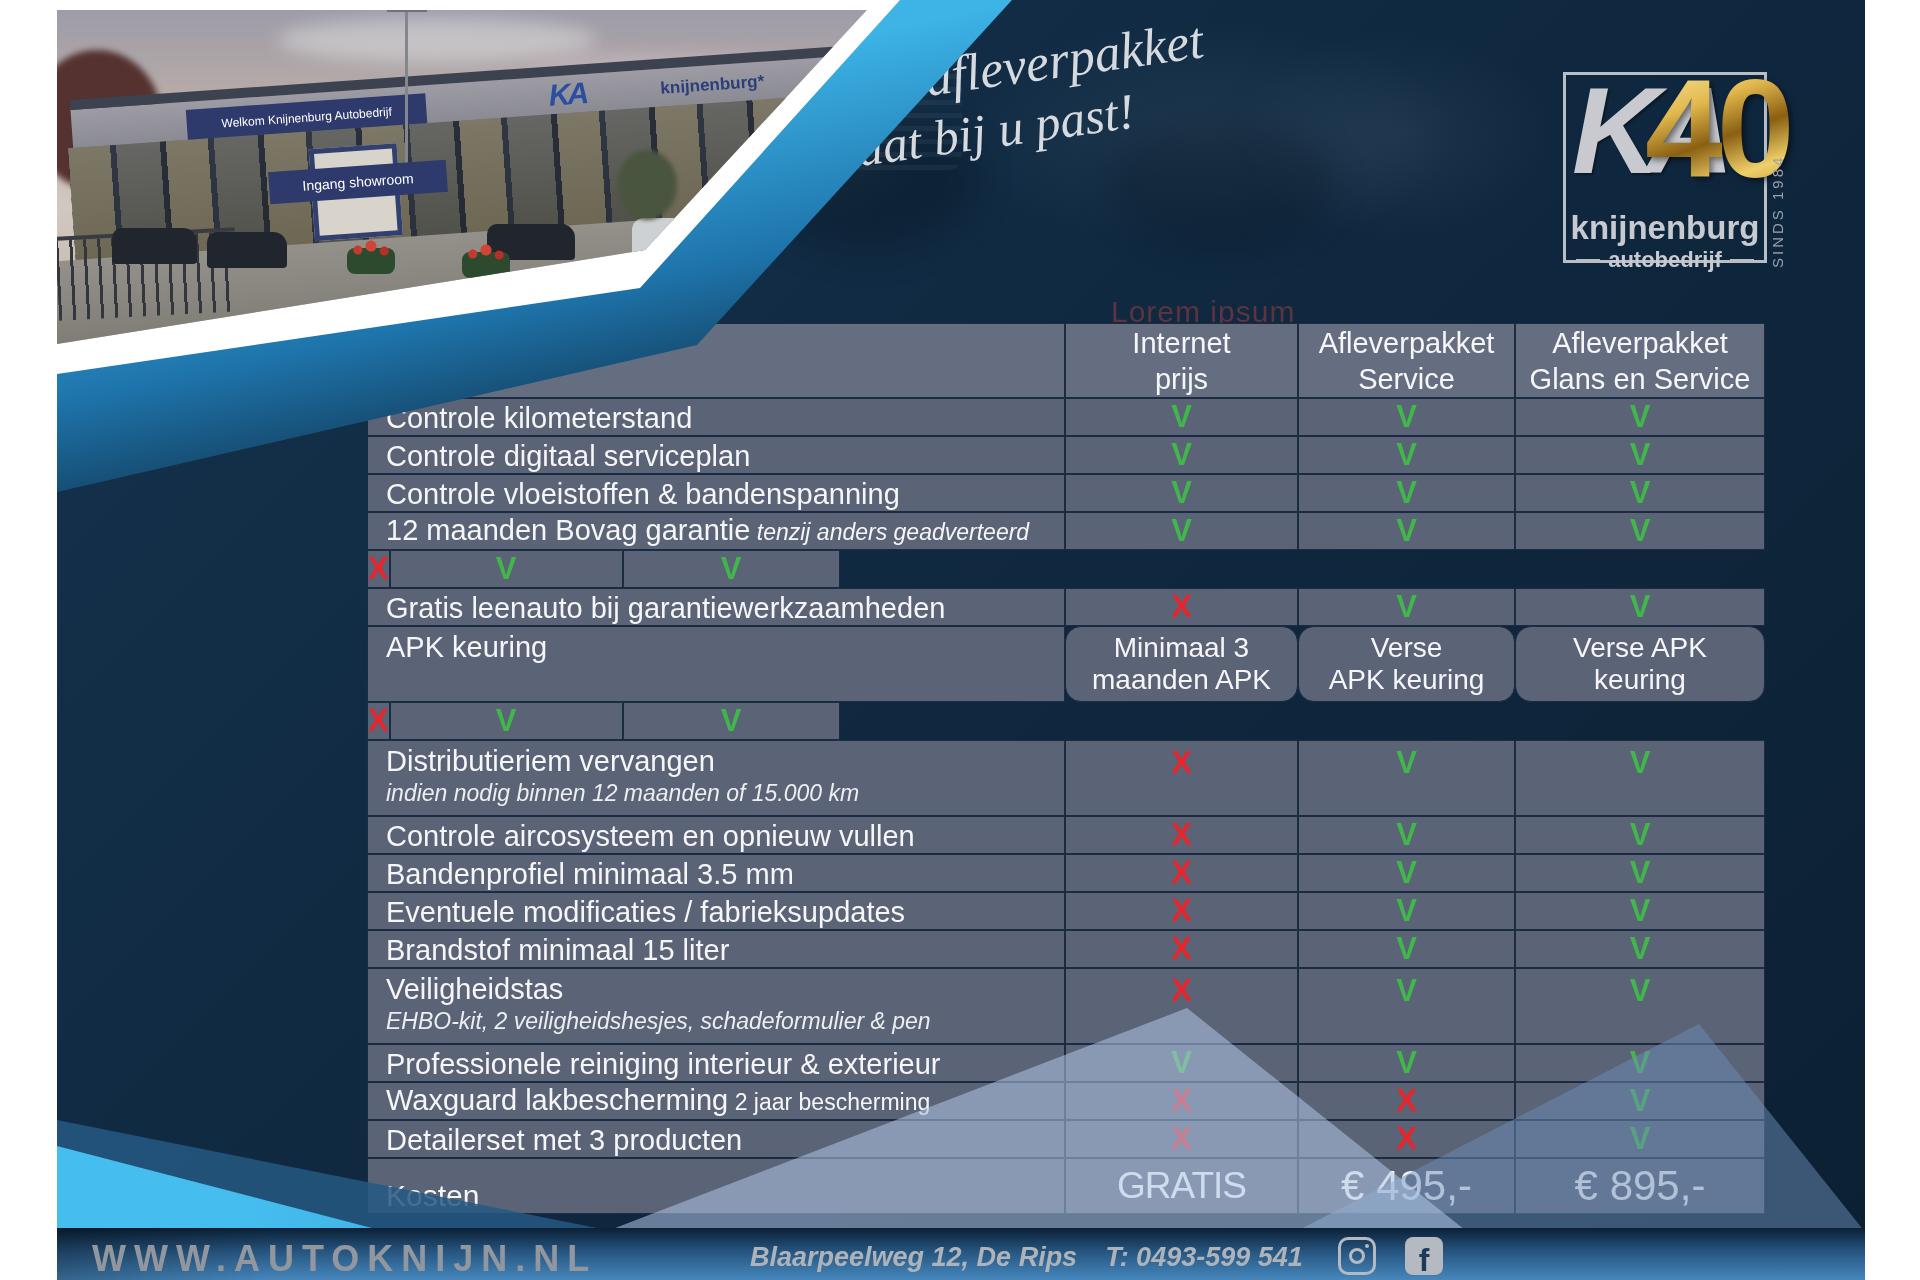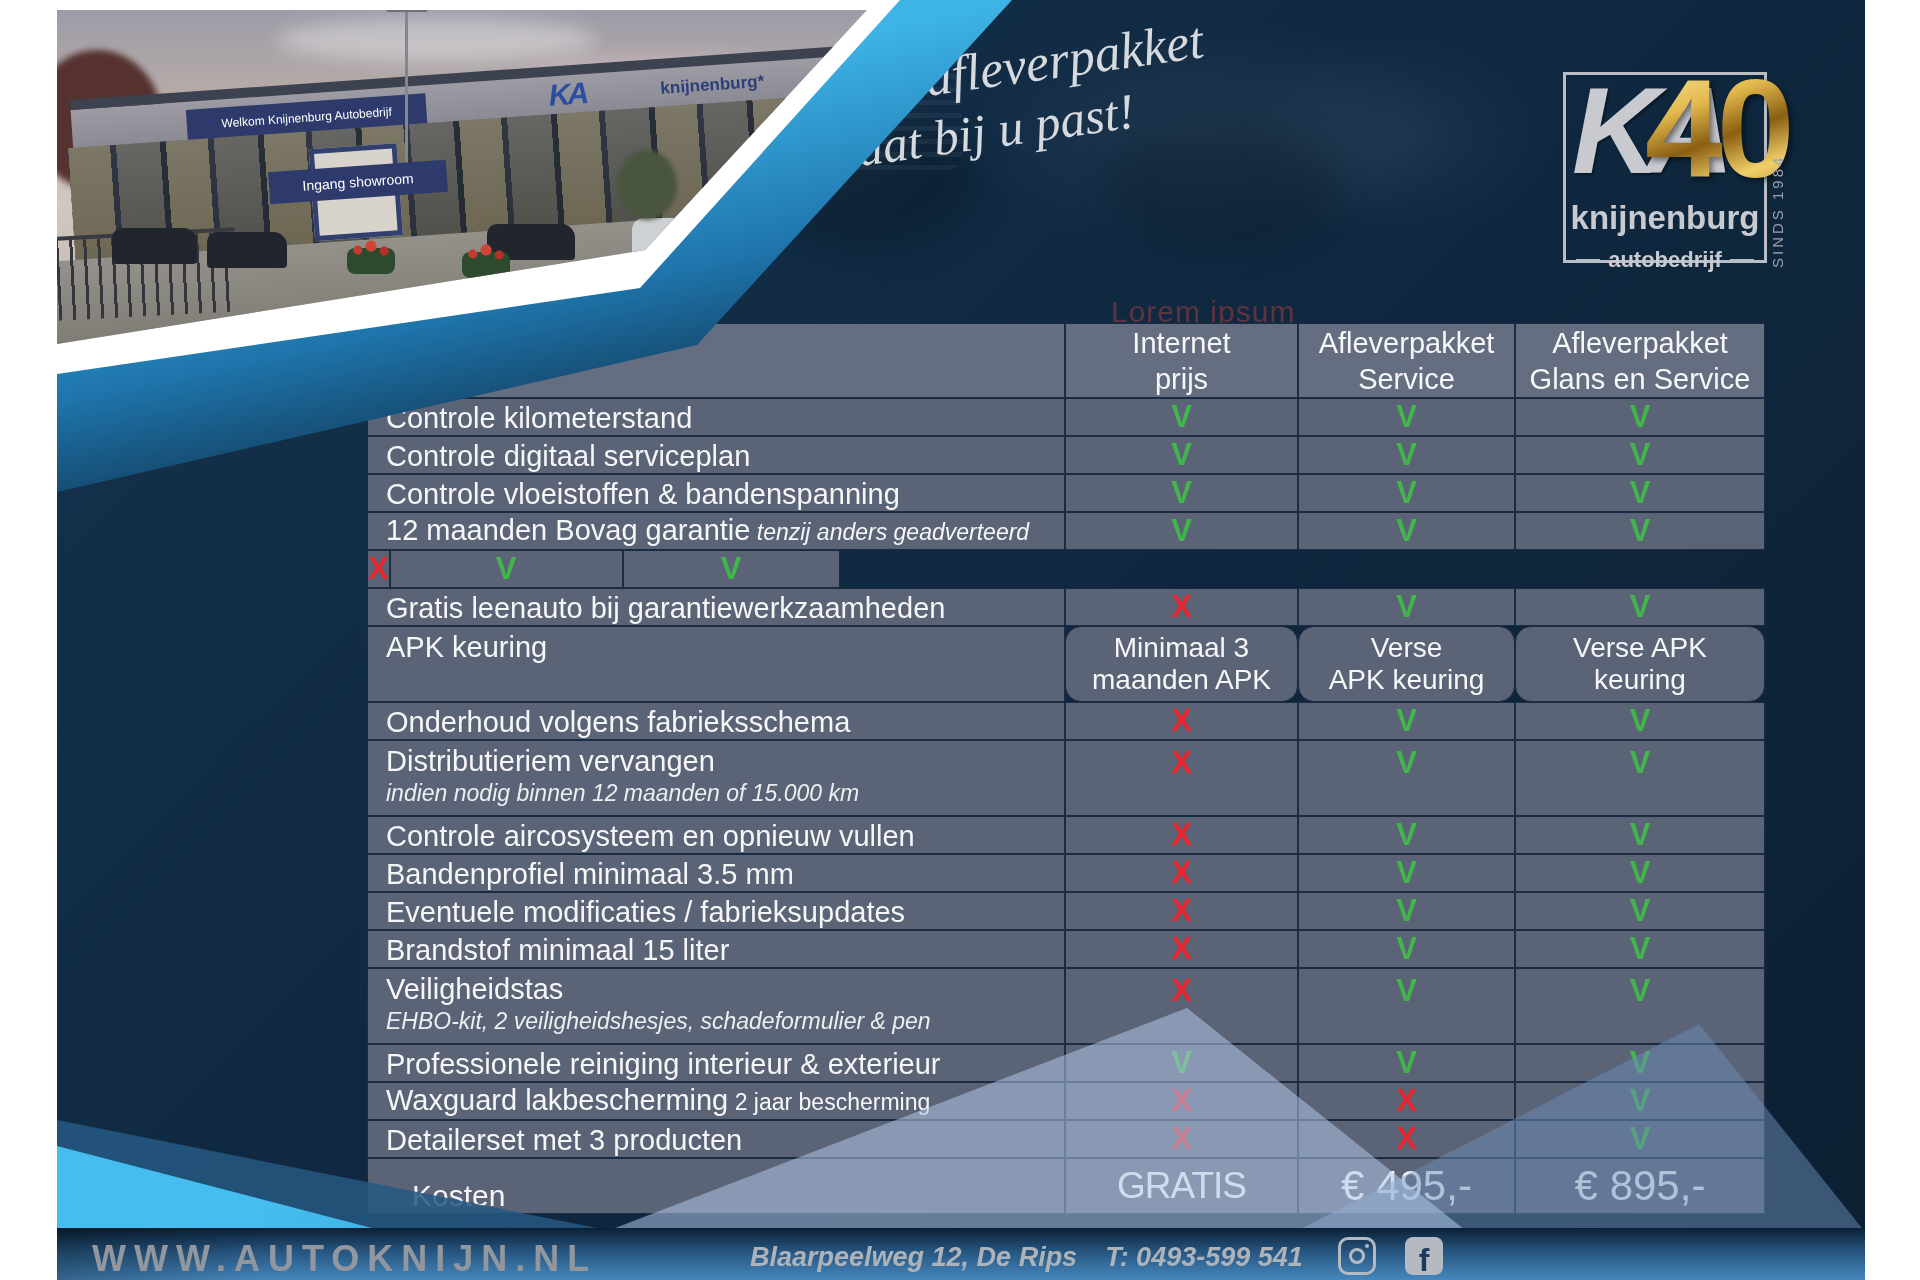--- a/index.html
+++ b/index.html
@@ -25,21 +25,21 @@
   .tagline{position:absolute;left:690px;top:38px;width:520px;z-index:2;transform:rotate(-8deg);
            color:#d6dade;font-family:"Liberation Serif", serif;font-style:italic;}
   .tagline .l1{font-size:52px;white-space:nowrap;}
   .tagline .l2{font-size:50px;margin-left:105px;margin-top:2px;white-space:nowrap;}
 
   
   .logo{position:absolute;left:1506px;top:72px;width:204px;height:191px;border:3px solid #b9bdc6;
         box-sizing:border-box;z-index:3;}
   .logo .ka{position:absolute;left:6px;top:-14px;font-size:122px;font-weight:bold;font-style:italic;
             letter-spacing:-14px;color:#c8cad0;text-shadow:2px 2px 2px rgba(0,0,0,.35);}
-  .logo .name{position:absolute;left:0;top:124px;width:100%;text-align:center;font-size:33px;font-weight:bold;color:#c8cad0;}
+  .logo .name{position:absolute;left:0;top:134px;width:100%;text-align:center;font-size:33px;font-weight:bold;color:#c8cad0;}
   .logo .sub{position:absolute;left:0;top:172px;width:100%;display:flex;align-items:center;justify-content:center;
              font-size:22px;font-weight:bold;color:#c8cad0;gap:8px;}
   .logo .sub:before,.logo .sub:after{content:"";display:block;width:24px;height:3px;background:#b9bdc6;}
   .forty{position:absolute;left:1588px;top:48px;z-index:4;font-size:140px;font-weight:bold;
          background:linear-gradient(160deg,#f8e79a 10%,#e3b94e 35%,#8a5f12 55%,#f0d06a 75%,#a37417 100%);
          -webkit-background-clip:text;background-clip:text;color:transparent;
          filter:drop-shadow(3px 3px 3px rgba(0,0,0,.5));letter-spacing:-6px;}
   .sinds{position:absolute;left:1712px;top:148px;height:120px;z-index:4;writing-mode:vertical-rl;
          transform:rotate(180deg);font-size:15px;letter-spacing:3px;color:#9da2ab;}
 
@@ -61,21 +61,21 @@
   .r76 .val{align-items:flex-start;padding-top:4px;}
   .r76 .val.vc{align-items:center;padding-top:0;border-radius:16px;}
   .lmain{font-size:29px;line-height:34px;white-space:nowrap;}
   .lnote{font-size:23px;}
   .lnote.it{font-style:italic;}
   .lsub{font-size:23px;font-style:italic;color:#eceef0;line-height:30px;}
   .val.ok{color:#41b64a;font-weight:bold;font-size:31px;}
   .val.no{color:#e8252c;font-weight:bold;font-size:31px;}
   .val.txt{font-size:28px;line-height:32px;}
   .rk{height:56px;}
-  .rk .lbl .lmain{font-size:30px;margin-left:26px;}
+  .rk .lbl .lmain{font-size:30px;}
   .rk .val{font-size:42px;}
   .rk .val.gratis{font-size:37px;letter-spacing:-1px;}
 
   
   .tri{position:absolute;left:0;top:0;width:1808px;height:1280px;pointer-events:none;}
   .tri2{clip-path:polygon(1642px 1024px,1238px 1232px,1808px 1232px);background:rgba(108,141,184,.50);z-index:6;}
   .tri1{clip-path:polygon(1130px 1008px,553px 1230px,1408px 1230px);background:rgba(174,199,229,.55);z-index:7;}
   .wedge2{clip-path:polygon(0 1120px,560px 1232px,0 1232px);background:rgba(38,88,131,.85);z-index:7;}
   .wedge1{clip-path:polygon(0 1146px,330px 1232px,0 1232px);background:linear-gradient(100deg,#45bdee 20%,#1a6aa4 90%);z-index:7;}
 
@@ -232,23 +232,20 @@
               <span class="lmain">APK keuring</span>
             </div>
             <div class="cell val txt vc">Minimaal 3
 maanden APK</div>
             <div class="cell val txt vc">Verse
 APK keuring</div>
             <div class="cell val txt vc">Verse APK
 keuring</div>
           </div>
           <div class="trow r38">
-            <div class="cell lbl">
-              <span class="lmain">Onderhoud volgens fabrieksschema</span>
-            </div>
             <div class="cell val no">X</div>
             <div class="cell val ok">V</div>
             <div class="cell val ok">V</div>
           </div>
           <div class="trow r76">
             <div class="cell lbl">
               <span class="lmain">Distributieriem vervangen</span>
               <span class="lsub">indien nodig binnen 12 maanden of 15.000 km</span>
             </div>
             <div class="cell val no">X</div>

